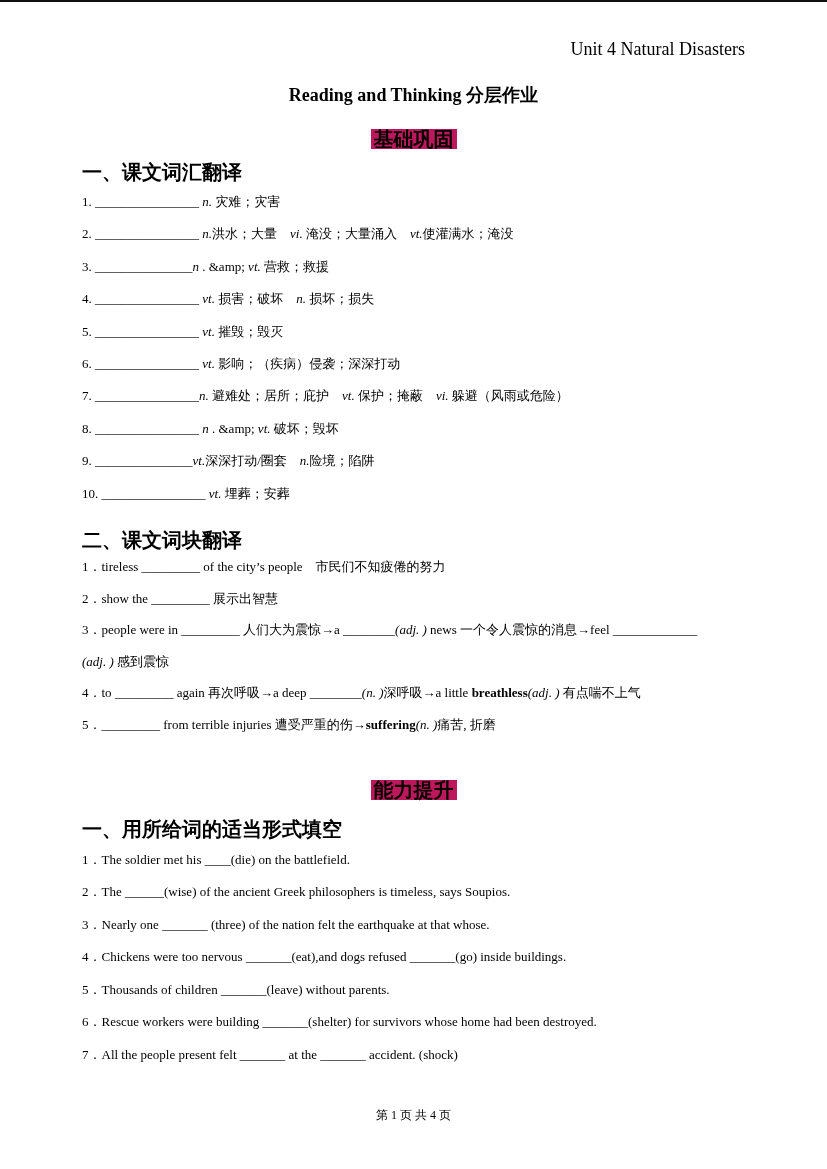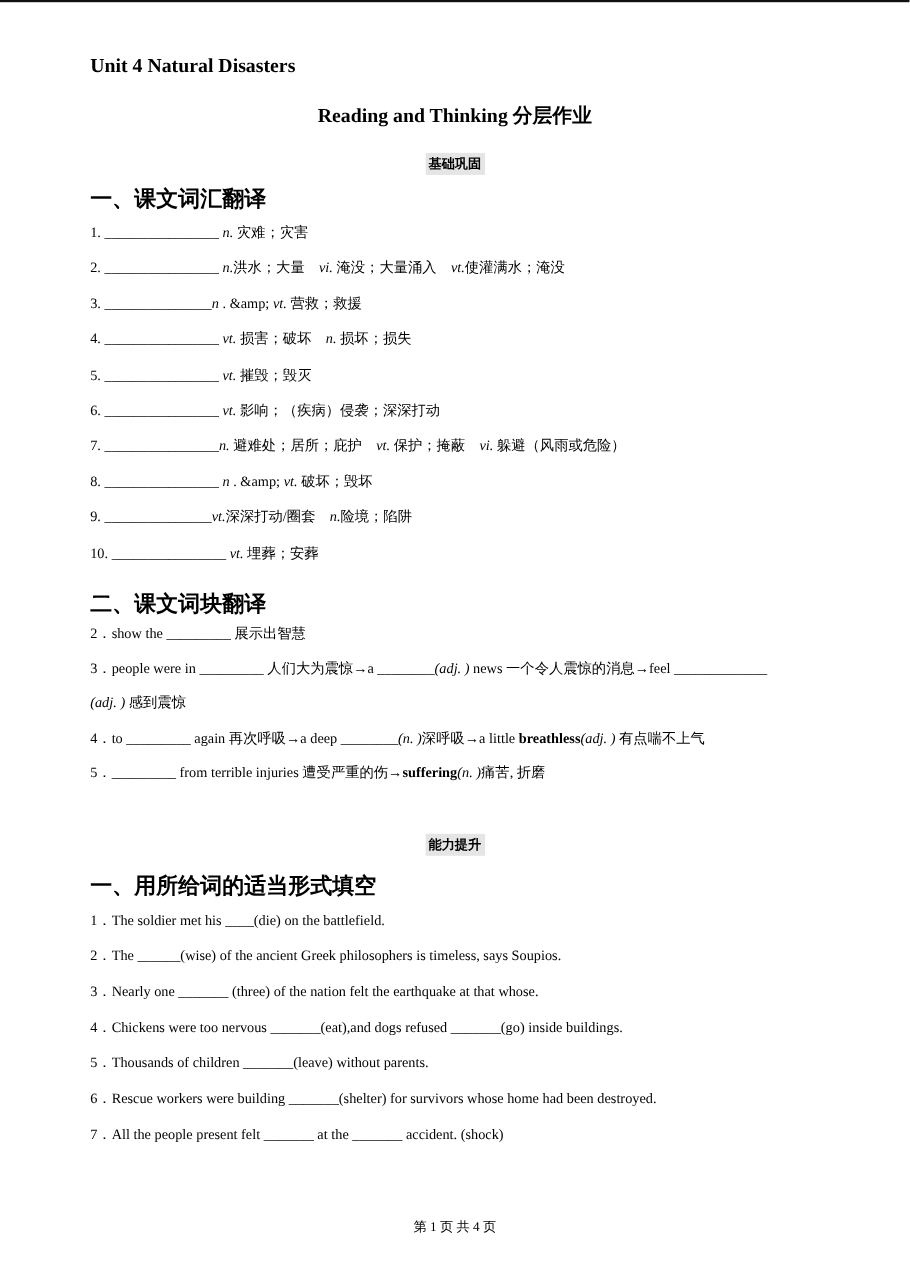--- a/index.html
+++ b/index.html
@@ -8,33 +8,33 @@
     height:1169px;
     background:#ffffff;
     color:#000000;
     font-family:"Liberation Serif","DejaVu Serif",serif;
     position:relative;
     overflow:hidden;
   }
   .top-rule { width:100%; height:2px; background:#111; }
   .page { padding:0 82px; }
   .title {
-    text-align:left; font-weight:bold; font-size:18px;
-    padding-top:46px; line-height:22px;
+    text-align:right; font-weight:normal; font-size:18px;
+    padding-top:36px; line-height:22px;
   }
   .subtitle {
     text-align:center; font-weight:bold; font-size:18px;
     margin-top:24px; line-height:22px;
   }
   .badge-row { text-align:center; }
   .badge-row.basic { margin-top:23px; }
   .badge-row.advanced { margin-top:40px; }
   .badge {
-    display:inline-block; background:#e5e5e5; font-weight:bold;
-    font-size:12px; line-height:20px; padding:0 3px;
+    display:inline-block; background:#be185d; font-weight:bold;
+    font-size:20px; line-height:20px; padding:0 3px;
   }
   .sec-heading {
     font-weight:bold; font-size:20px; line-height:17px;
   }
   .sec-heading.vocab { margin-top:14px; }
   .sec-heading.chunks { margin-top:22px; }
   .sec-heading.forms { margin-top:20px; }
   .list { }
   .list.vocab-list { margin-top:5px; }
   .list.chunk-list { margin-top:2px; }
@@ -77,20 +77,21 @@
       <div class="line"><span>6. </span><span>________________ </span><span class="it">vt.</span><span> 影响；（疾病）侵袭；深深打动</span></div>
       <div class="line"><span>7. </span><span>________________</span><span class="it">n.</span><span> 避难处；居所；庇护　</span><span class="it">vt.</span><span> 保护；掩蔽　</span><span class="it">vi.</span><span> 躲避（风雨或危险）</span></div>
       <div class="line"><span>8. </span><span>________________ </span><span class="it">n</span><span> . &amp;amp; </span><span class="it">vt.</span><span> 破坏；毁坏</span></div>
       <div class="line"><span>9. </span><span>_______________</span><span class="it">vt.</span><span>深深打动/圈套　</span><span class="it">n.</span><span>险境；陷阱</span></div>
       <div class="line"><span>10. </span><span>________________ </span><span class="it">vt.</span><span> 埋葬；安葬</span></div>
     </div>
 
   <div class="sec-heading chunks">二、课文词块翻译</div>
 
   <div class="list chunk-list">
+      <div class="line"><span>1．tireless </span><span>_________</span><span> of the city’s people　市民们不知疲倦的努力</span></div>
       <div class="line"><span>2．show the </span><span>_________</span><span> 展示出智慧</span></div>
       <div class="line"><span>3．people were in </span><span>_________</span><span> 人们大为震惊→a </span><span>________</span><span class="it">(adj. )</span><span> news 一个令人震惊的消息→feel </span><span>_____________</span><span>
 </span><span class="it">(adj. )</span><span> 感到震惊</span></div>
       <div class="line"><span>4．to </span><span>_________</span><span> again 再次呼吸→a deep </span><span>________</span><span class="it">(n. )</span><span>深呼吸→a little </span><span class="bd">breathless</span><span class="it">(adj. )</span><span> 有点喘不上气</span></div>
       <div class="line"><span>5．</span><span>_________</span><span> from terrible injuries 遭受严重的伤→</span><span class="bd">suffering</span><span class="it">(n. )</span><span>痛苦, 折磨</span></div>
     </div>
 
   <div class="badge-row advanced">
     <span class="badge">能力提升</span>
   </div>

